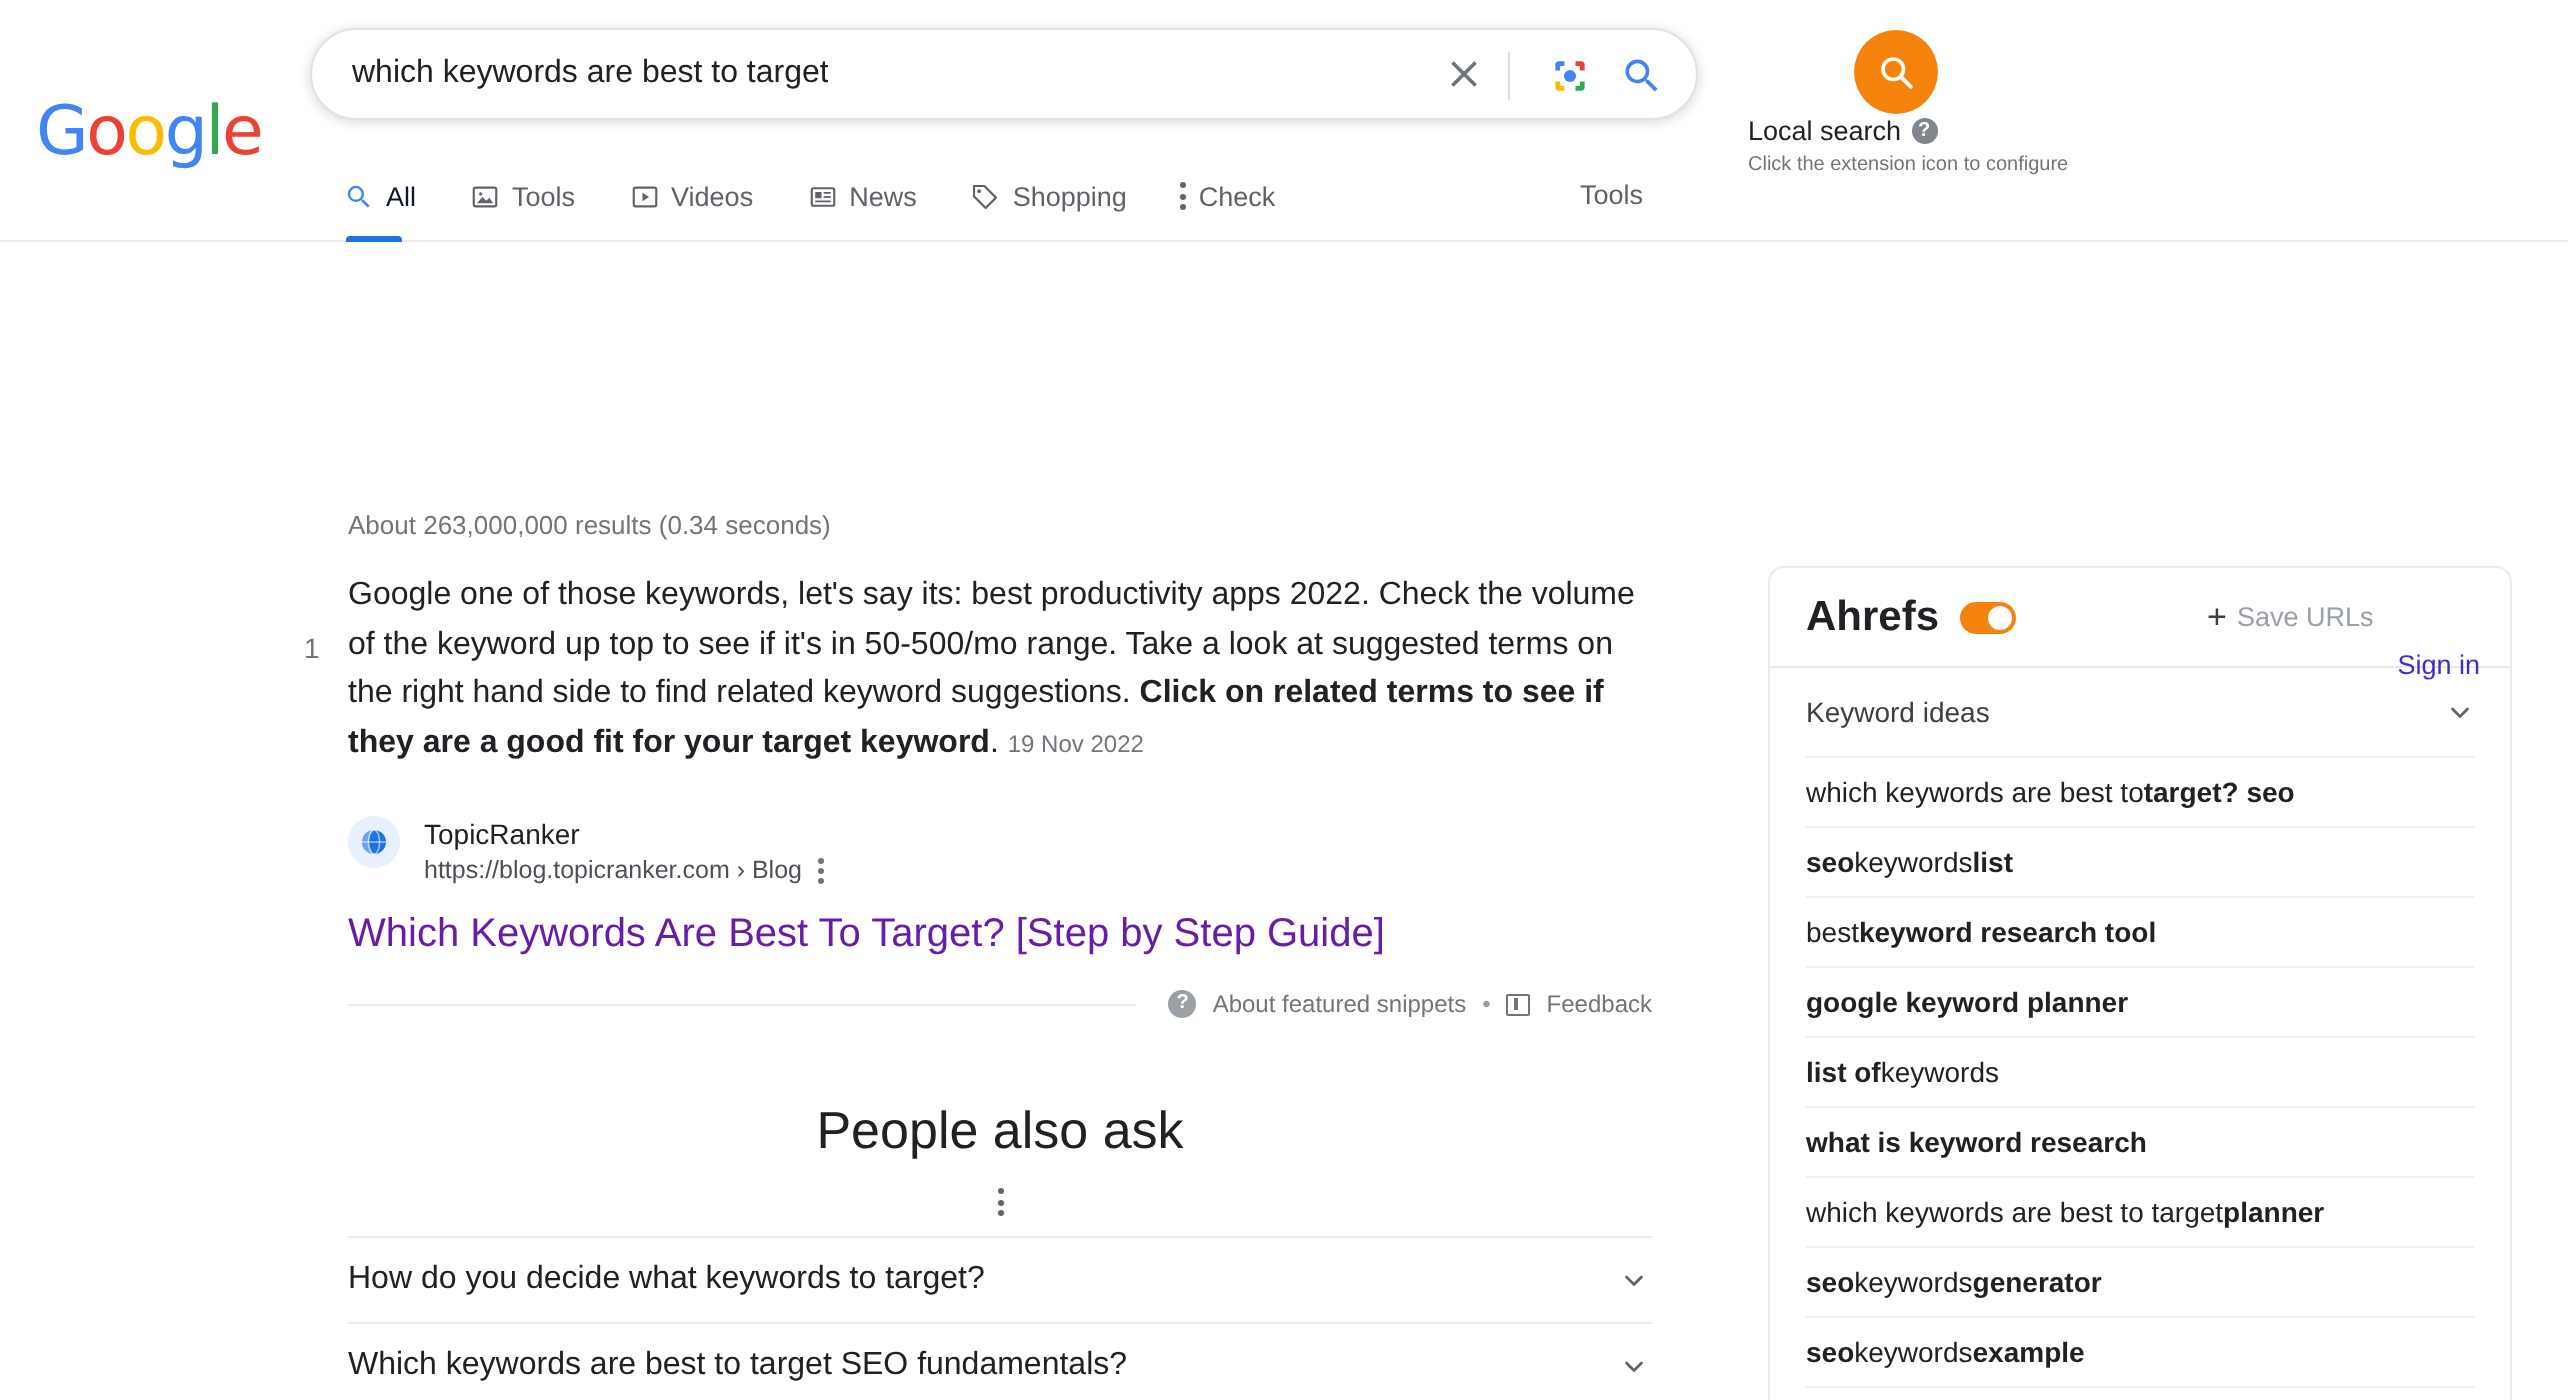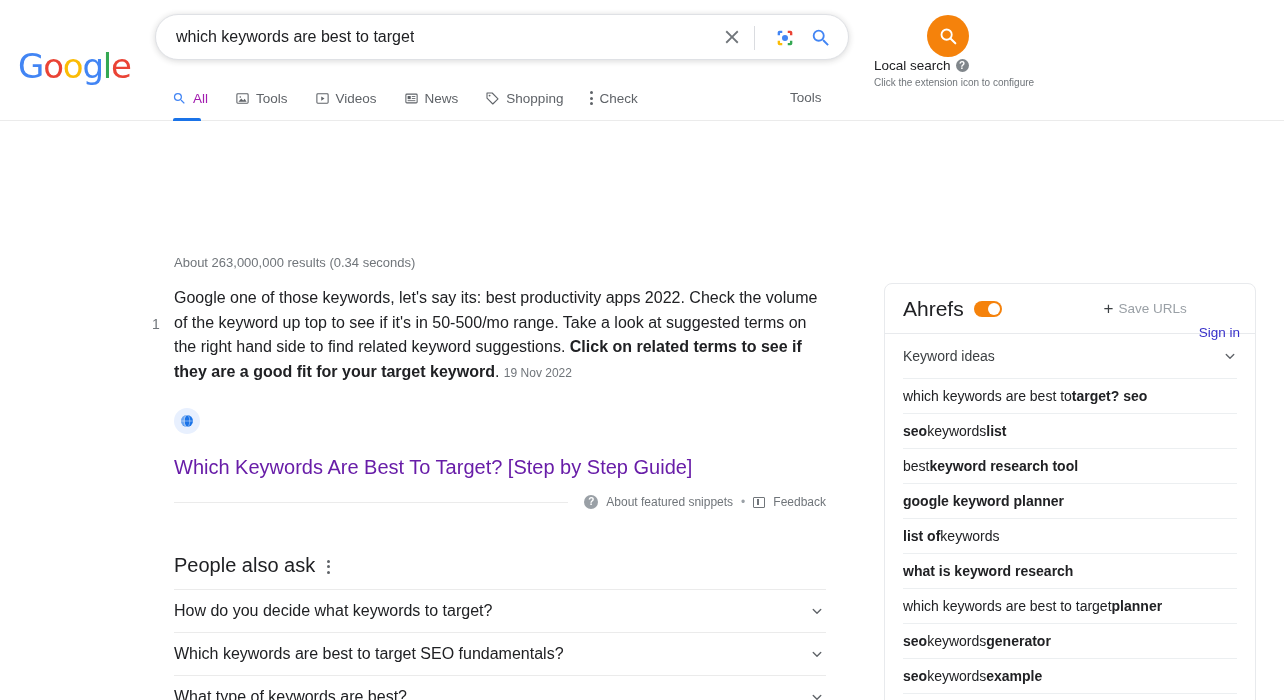--- a/index.html
+++ b/index.html
@@ -109,21 +109,21 @@
     display: flex; align-items: center; height: 44px;
   }
   .tab {
     display: flex; align-items: center; gap: 6px;
     font-size: 13.5px; color: #5f6368;
     margin-right: 27px;
     height: 44px;
     cursor: pointer;
     position: relative;
   }
-  .tab.active { color: #a21caf; align-items: center; }
+  .tab.active { color: #0f172a; align-items: center; }
   .tab.active::after {
     content: "";
     position: absolute;
     left: 1px; right: 7px; bottom: -1px;
     height: 3px; background: #1a73e8;
     border-radius: 2px 2px 0 0;
   }
   .tab svg { display: block; }
   .tools-btn {
     position: absolute; left: 790px; top: 0;
@@ -201,23 +201,24 @@
   .fb-icon::after {
     content: ""; position: absolute; left: 3px; top: 1px;
     width: 1.5px; height: 6px; background: #70757a;
   }
   .dotsep { color: #9aa0a6; }
 
   
   .paa { position: absolute; left: 174px; top: 430px; width: 652px; }
   .paa-head {
     display: flex; align-items: center; gap: 12px;
-    font-size: 20px; color: #202124;
+    font-size: 26px; color: #202124;
     line-height: 28px;
     padding-bottom: 10px;
+    flex-direction: column;
   }
   .paa-kebab { display: inline-flex; flex-direction: column; gap: 2.5px; cursor: pointer; margin-top: 3px;}
   .paa-kebab i { width: 3px; height: 3px; border-radius: 50%; background: #5f6368; display:block; }
 
   .paa-item {
     border-top: 1px solid #ebebeb;
     height: 43px;
     display: flex; align-items: center; justify-content: space-between;
     font-size: 16px; color: #202124;
     cursor: pointer;
@@ -235,20 +236,21 @@
   .ah-head {
     height: 50px;
     display: flex; align-items: center; justify-content: space-between;
     padding: 0 15px 0 18px;
     border-bottom: 1px solid #e8eaed;
   }
   .ah-brand {
     display: flex; align-items: center; gap: 10px;
     font-size: 21px; color: #202124;
     font-family: "Liberation Sans", sans-serif;
+    font-weight: bold;
   }
   .toggle {
     width: 28px; height: 16px; border-radius: 9px;
     background: #F5820B; position: relative; cursor: pointer; flex: none;
   }
   .toggle::after {
     content: ""; position: absolute; right: 2px; top: 2px;
     width: 12px; height: 12px; border-radius: 50%; background: #fff;
   }
   .ah-actions {
@@ -407,20 +409,31 @@
 
     <div class="src">
       <div class="favicon">
         <svg width="16" height="16" viewBox="0 0 24 24">
           <circle cx="12" cy="12" r="9" fill="#1a73e8"></circle>
           <path d="M12 3 a9 9 0 0 0 0 18 a13 13 0 0 1 0-18" fill="#ffffff" opacity=".35"></path>
           <path d="M3 12 h18" stroke="#ffffff" stroke-width="1.1" opacity=".6"></path>
           <ellipse cx="12" cy="12" rx="4.2" ry="9" fill="none" stroke="#ffffff" stroke-width="1.1" opacity=".6"></ellipse>
         </svg>
       </div>
+      <div class="src-meta">
+        <div class="src-name">TopicRanker</div>
+        <div class="src-url">
+          <span>https://blog.topicranker.com › Blog</span>
+          <span class="kebab">
+              <i></i>
+              <i></i>
+              <i></i>
+            </span>
+        </div>
+      </div>
     </div>
 
     <div class="snip-title">Which Keywords Are Best To Target? [Step by Step Guide]</div>
 
     <div class="snip-foot">
       <div class="snip-rule"></div>
       <div class="snip-foot-links">
         <span class="circ-q">?</span>
         <span class="lk">About featured snippets</span>
         <span class="dotsep">•</span>

